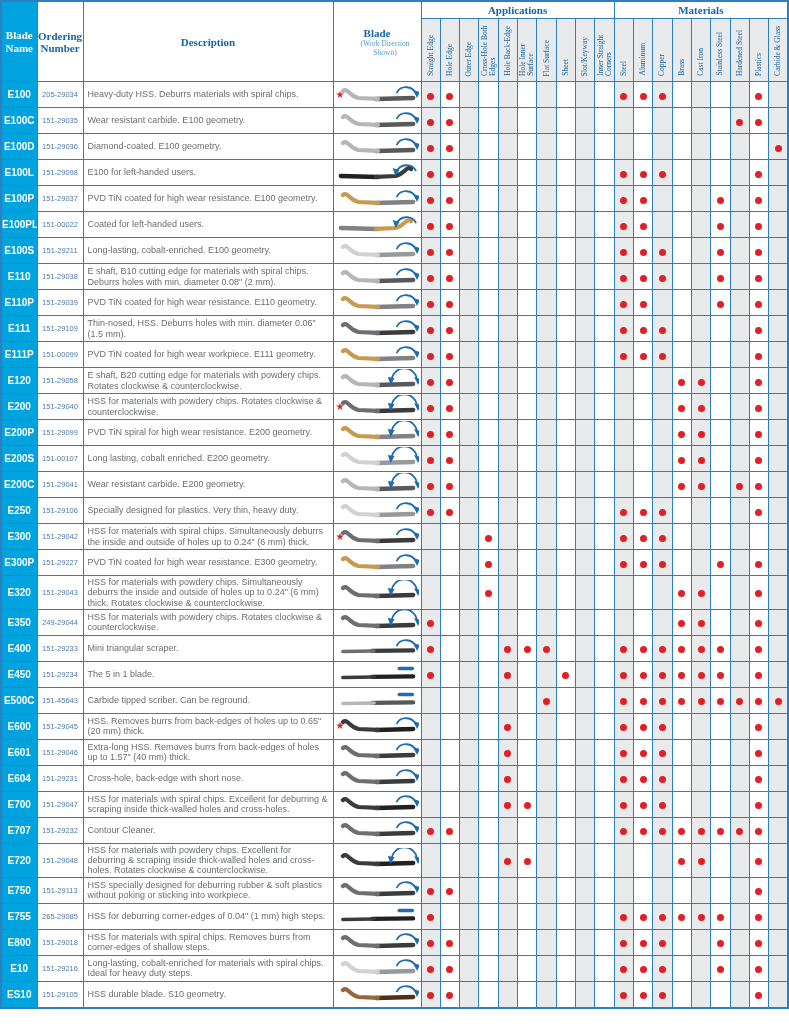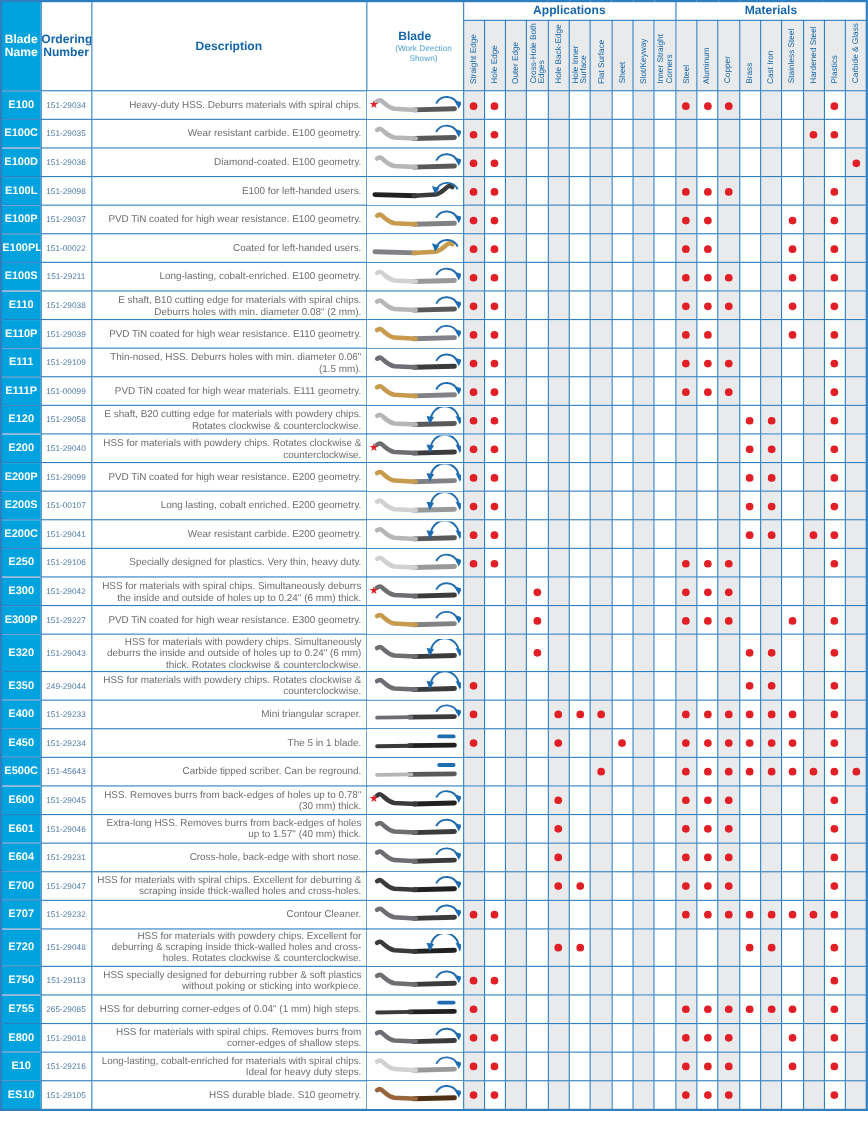--- a/index.html
+++ b/index.html
@@ -4,35 +4,35 @@
 <style>
   :root{
     --grid:#2e7fc0; --namebg:#00a3dd; --headtx:#1466a8; --dot:#e01f26;
     --shade:#e9eaeb; --desc:#6b6d70; --order:#4e7aa8; --arc:#1f6cb0;
   }
   html,body{margin:0;padding:0;background:#fff;}
   body{width:789px;font-family:"Liberation Sans",sans-serif;}
   table{border-collapse:collapse;table-layout:fixed;width:789px;}
   table{border:2px solid var(--grid);}
   th,td{border:1px solid var(--grid);padding:0;overflow:hidden;}
-  thead th{background:#fff;color:var(--headtx);}
+  thead th{background:#fff;color:var(--headtx);font-family:Liberation Serif, serif;}
   .h-group{font-size:11px;font-weight:bold;height:16px;}
   .h-fixed{font-size:11px;font-weight:bold;vertical-align:middle;text-align:center;}
   .h-name{background:var(--namebg);color:#fff;line-height:1.1;}
   .blade-h2{display:block;font-size:7.5px;font-weight:normal;color:#4d9fd4;margin-left:16px;}
   th.rot{background:var(--shade);height:58px;vertical-align:bottom;}
   th.rot .vtxt{
     display:inline-block;writing-mode:vertical-rl;transform:rotate(180deg);
     font-size:7.5px;font-weight:normal;color:var(--headtx);
     max-height:56px;line-height:1.05;padding:1px 0 1px 0;text-align:left;white-space:normal;
   }
   td{height:23px;}
   td.c-name{background:var(--namebg);color:#fff;font-weight:bold;font-size:10px;text-align:center;}
   td.c-order{color:var(--order);font-size:7.5px;text-align:center;}
-  td.c-desc{color:var(--desc);font-size:9px;line-height:1.14;padding:1px 4px;text-align:right;}
+  td.c-desc{color:var(--desc);font-size:9px;line-height:1.14;padding:1px 4px;text-align:left;}
   td.c-blade{position:relative;background:#fff;}
   td.c-app{text-align:center;vertical-align:middle;}
   td.shade,th.rot.shade{background:var(--shade);}
   th.rot{background:var(--shade);} 
   td.grp,th.grp{border-left:1.5px solid var(--grid);margin-left:16px;}
   .dot{display:inline-block;width:7px;height:7px;border-radius:50%;background:var(--dot);}
   .star{position:absolute;left:2px;top:50%;transform:translateY(-50%);color:var(--dot);font-size:10px;line-height:1;}
   .bladewrap{display:block;margin:0 auto;}
 </style>
 </head>
@@ -76,21 +76,21 @@
         <th class="rot"><span class="vtxt">Cast Iron</span></th>
         <th class="rot"><span class="vtxt">Stainless Steel</span></th>
         <th class="rot"><span class="vtxt">Hardened Steel</span></th>
         <th class="rot"><span class="vtxt">Plastics</span></th>
         <th class="rot"><span class="vtxt">Carbide &amp; Glass</span></th>
       </tr>
   </thead>
   <tbody id="rows">
       <tr>
         <td class="c-name">E100</td>
-        <td class="c-order">151-29034</td>
+        <td class="c-order">205-29034</td>
         <td class="c-desc">Heavy-duty HSS. Deburrs materials with spiral chips.</td>
         <td class="c-blade">
           <span class="star">★</span>
           <svg class="bladewrap" width="84" height="24" viewBox="0 0 86 24">
             <path d="M42 16 L80 15" stroke="#58595b" stroke-width="4.6" fill="none" stroke-linecap="round"></path>
             <path d="M8 8 C13 4 14 13 24 15 L44 16" stroke="#b4b6b8" stroke-width="4.2" fill="none" stroke-linecap="round"></path>
             <path d="M63 10 A 11 11 0 0 1 83 11" stroke="#1f6cb0" stroke-width="1.8" fill="none"></path>
               <polygon points="84,15 80,7 87,9" fill="#1f6cb0"></polygon>
           </svg>
         </td>
@@ -402,21 +402,21 @@
         <td class="c-app"></td>
         <td class="c-app shade"></td>
         <td class="c-app"></td>
         <td class="c-app shade"></td>
         <td class="c-app"><span class="dot"></span></td>
         <td class="c-app shade"></td>
       </tr>
       <tr>
         <td class="c-name">E111P</td>
         <td class="c-order">151-00099</td>
-        <td class="c-desc">PVD TiN coated for high wear materials. E111 geometry.</td>
+        <td class="c-desc">PVD TiN coated for high wear workpiece. E111 geometry.</td>
         <td class="c-blade">
           <svg class="bladewrap" width="84" height="24" viewBox="0 0 86 24">
             <path d="M42 16 L80 15" stroke="#808285" stroke-width="4.6" fill="none" stroke-linecap="round"></path>
             <path d="M8 8 C13 4 14 13 24 15 L44 16" stroke="#c79a4e" stroke-width="4.2" fill="none" stroke-linecap="round"></path>
             <path d="M63 10 A 11 11 0 0 1 83 11" stroke="#1f6cb0" stroke-width="1.8" fill="none"></path>
               <polygon points="84,15 80,7 87,9" fill="#1f6cb0"></polygon>
           </svg>
         </td>
         <td class="c-app shade"><span class="dot"></span></td>
         <td class="c-app"><span class="dot"></span></td>
@@ -501,21 +501,21 @@
         <td class="c-app"><span class="dot"></span></td>
         <td class="c-app shade"><span class="dot"></span></td>
         <td class="c-app"></td>
         <td class="c-app shade"></td>
         <td class="c-app"><span class="dot"></span></td>
         <td class="c-app shade"></td>
       </tr>
       <tr>
         <td class="c-name">E200P</td>
         <td class="c-order">151-29099</td>
-        <td class="c-desc">PVD TiN coated for high wear resistance. E200 geometry.</td>
+        <td class="c-desc">PVD TiN spiral for high wear resistance. E200 geometry.</td>
         <td class="c-blade">
           <svg class="bladewrap" width="84" height="24" viewBox="0 0 86 24">
             <path d="M42 16 L80 15" stroke="#808285" stroke-width="4.6" fill="none" stroke-linecap="round"></path>
             <path d="M8 8 C13 4 14 13 24 15 L44 16" stroke="#c79a4e" stroke-width="4.2" fill="none" stroke-linecap="round"></path>
             <path d="M58 12 A 13 13 0 0 1 84 12" stroke="#1f6cb0" stroke-width="1.8" fill="none"></path>
               <polygon points="57,16 54,8 61,9" fill="#1f6cb0"></polygon>
               <polygon points="85,16 81,8 88,10" fill="#1f6cb0"></polygon>
           </svg>
         </td>
         <td class="c-app shade"><span class="dot"></span></td>
@@ -857,21 +857,21 @@
         <td class="c-app"><span class="dot"></span></td>
         <td class="c-app shade"><span class="dot"></span></td>
         <td class="c-app"><span class="dot"></span></td>
         <td class="c-app shade"><span class="dot"></span></td>
         <td class="c-app"><span class="dot"></span></td>
         <td class="c-app shade"><span class="dot"></span></td>
       </tr>
       <tr>
         <td class="c-name">E600</td>
         <td class="c-order">151-29045</td>
-        <td class="c-desc">HSS. Removes burrs from back-edges of holes up to 0.78" (30 mm) thick.</td>
+        <td class="c-desc">HSS. Removes burrs from back-edges of holes up to 0.65" (20 mm) thick.</td>
         <td class="c-blade">
           <span class="star">★</span>
           <svg class="bladewrap" width="84" height="24" viewBox="0 0 86 24">
             <path d="M42 16 L80 15" stroke="#212122" stroke-width="4.6" fill="none" stroke-linecap="round"></path>
             <path d="M8 8 C13 4 14 13 24 15 L44 16" stroke="#3a3b3d" stroke-width="4.2" fill="none" stroke-linecap="round"></path>
             <path d="M63 10 A 11 11 0 0 1 83 11" stroke="#1f6cb0" stroke-width="1.8" fill="none"></path>
               <polygon points="84,15 80,7 87,9" fill="#1f6cb0"></polygon>
           </svg>
         </td>
         <td class="c-app shade"></td>

